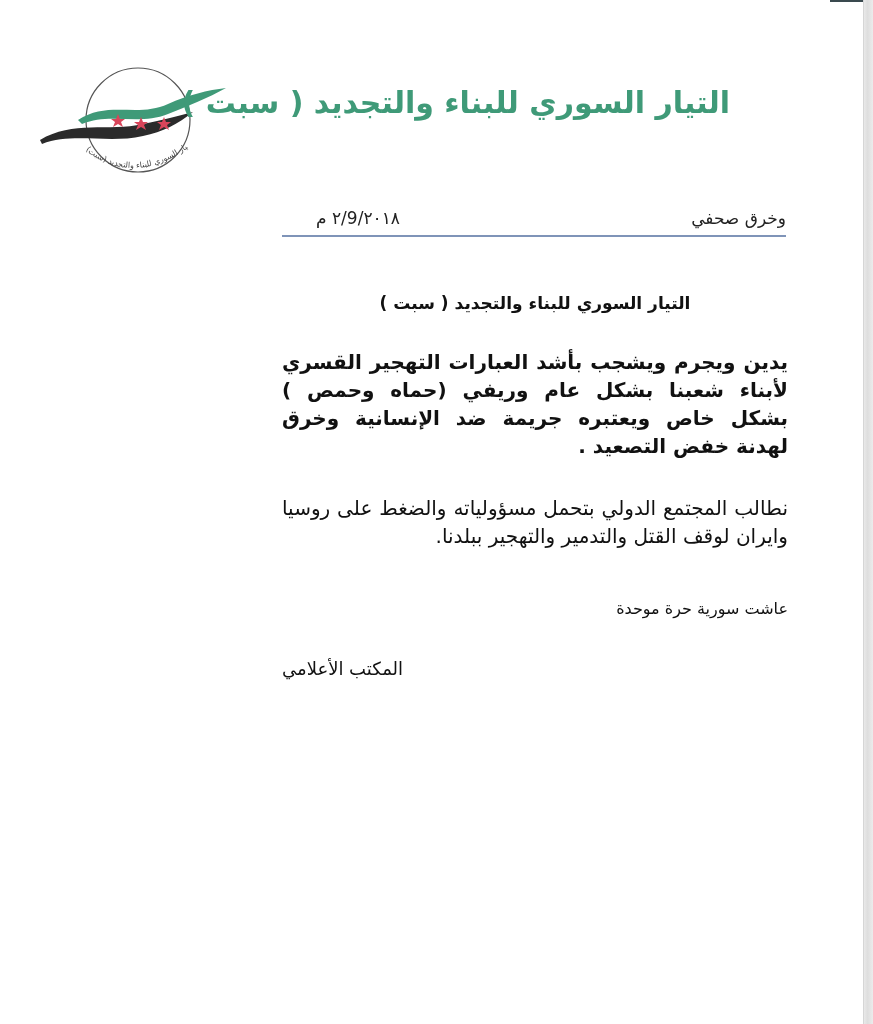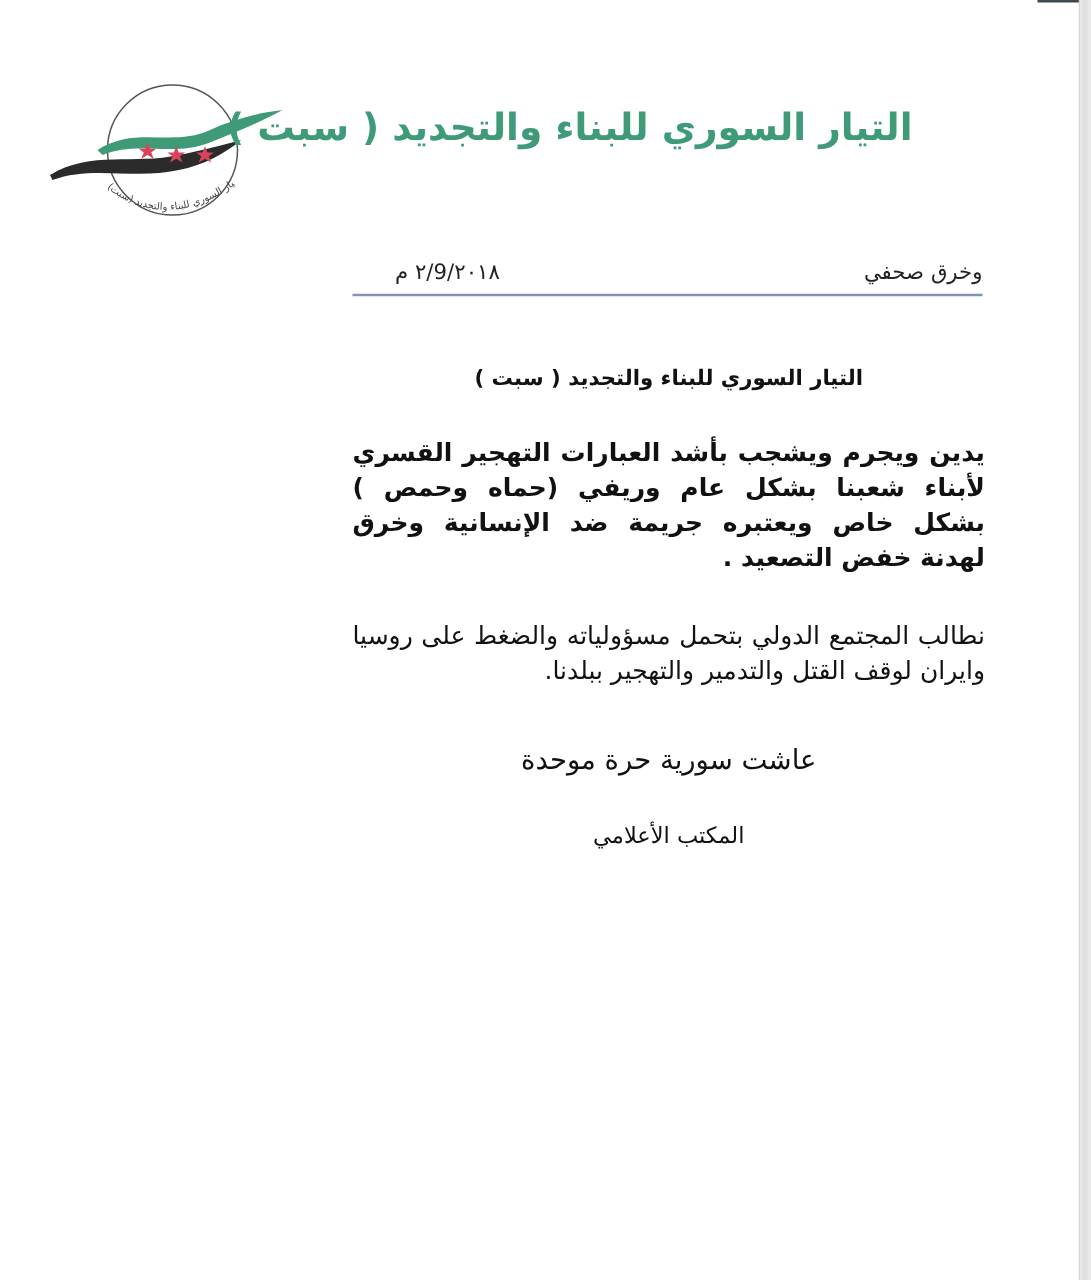--- a/index.html
+++ b/index.html
@@ -42,24 +42,24 @@
     }
     .doc-heading {
       text-align: center; font-weight: bold; font-size: 17px; margin: 6px 0 0 0; line-height: 30px;
     }
     .para {
       font-size: 20px; line-height: 28px; margin: 0; text-align: justify; text-align-last: right;
     }
     .p1 { margin-top: 30px; font-weight: bold; }
     .p2 { margin-top: 34px; }
     .slogan {
-      text-align: center; font-size: 22px; margin: 44px 0 0 0; line-height: 30px;
+      text-align: right; font-size: 16px; margin: 44px 0 0 0; line-height: 30px;
     }
     .signature {
-      font-size: 18px; margin: 30px 0 0 0; line-height: 30px; text-align: center;
+      font-size: 18px; margin: 30px 0 0 0; line-height: 30px; text-align: left;
     }
   </style>
 </head>
 <body>
 
 <div class="top-line"></div>
 <div class="right-strip"></div>
 
 <div class="logo">
   <svg viewBox="0 0 190 118">

